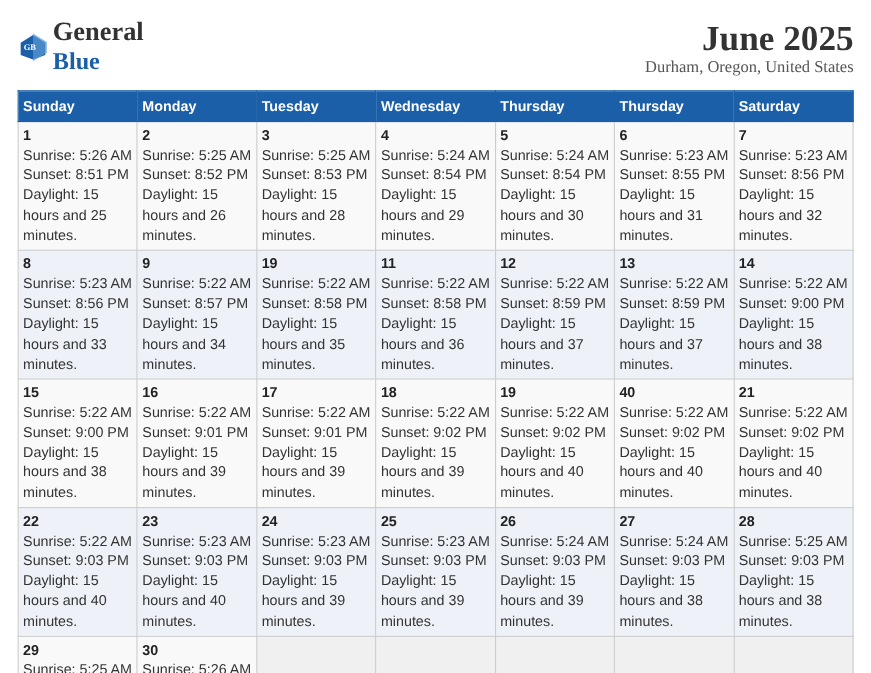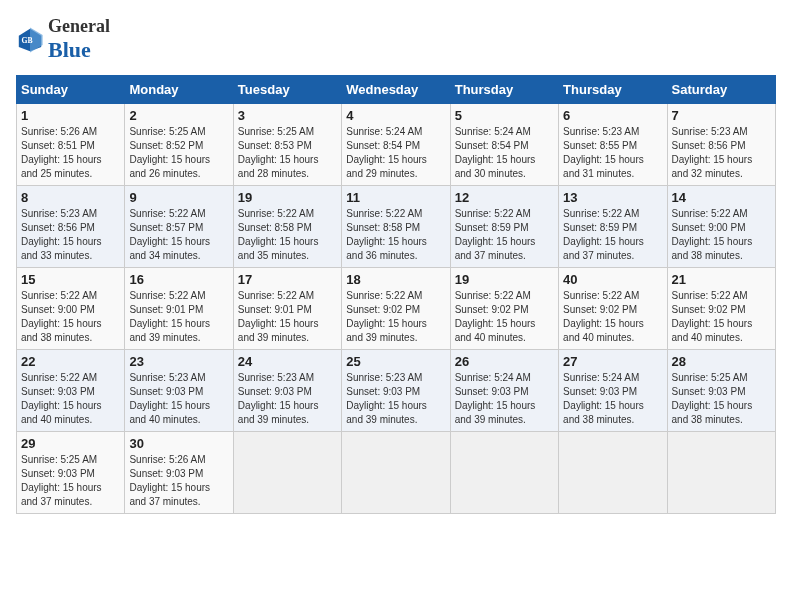--- a/index.html
+++ b/index.html
@@ -16,21 +16,21 @@
       align-items: flex-start;
       margin-bottom: 12px;
       font-family: Liberation Serif, serif;
     }
     .logo {
       display: flex;
       align-items: center;
       gap: 4px;
     }
     .logo-text-general {
-      font-size: 18px;
+      font-size: 24px;
       font-weight: bold;
       color: #333;
     }
     .logo-text-blue {
       font-size: 22px;
       font-weight: bold;
       color: #1a5fa8;
     }
     .logo-icon {
       width: 28px;
@@ -79,21 +79,21 @@
     }
     .day-num {
       font-size: 13px;
       font-weight: bold;
       color: #222;
       display: block;
       margin-bottom: 2px;
     }
     .day-info {
       color: #333;
-      font-size: 10px;
+      font-size: 13px;
       line-height: 1.4;
     }
     .empty-cell {
       background-color: #f0f0f0 !important;
     }
   </style>
 </head>
 <body>
 
 <div class="header">
@@ -101,20 +101,24 @@
     <svg class="logo-icon" viewBox="0 0 40 40">
       <polygon points="20,4 36,14 36,30 20,36 4,30 4,14" fill="#1a5fa8"></polygon>
       <polygon points="20,2 38,13 38,27 20,38" fill="#5b9bd5" opacity="0.7"></polygon>
       <text x="8" y="24" font-size="11" fill="white" font-weight="bold">GB</text>
     </svg>
     <div>
       <span class="logo-text-general">General</span><br>
       <span class="logo-text-blue">Blue</span>
     </div>
   </div>
+  <div class="title-block">
+    <h1>June 2025</h1>
+    <h2>Durham, Oregon, United States</h2>
+  </div>
 </div>
 
 <table>
   <thead>
     <tr>
     <th>Sunday</th>
         <th>Monday</th>
         <th>Tuesday</th>
         <th>Wednesday</th>
         <th>Thursday</th>

